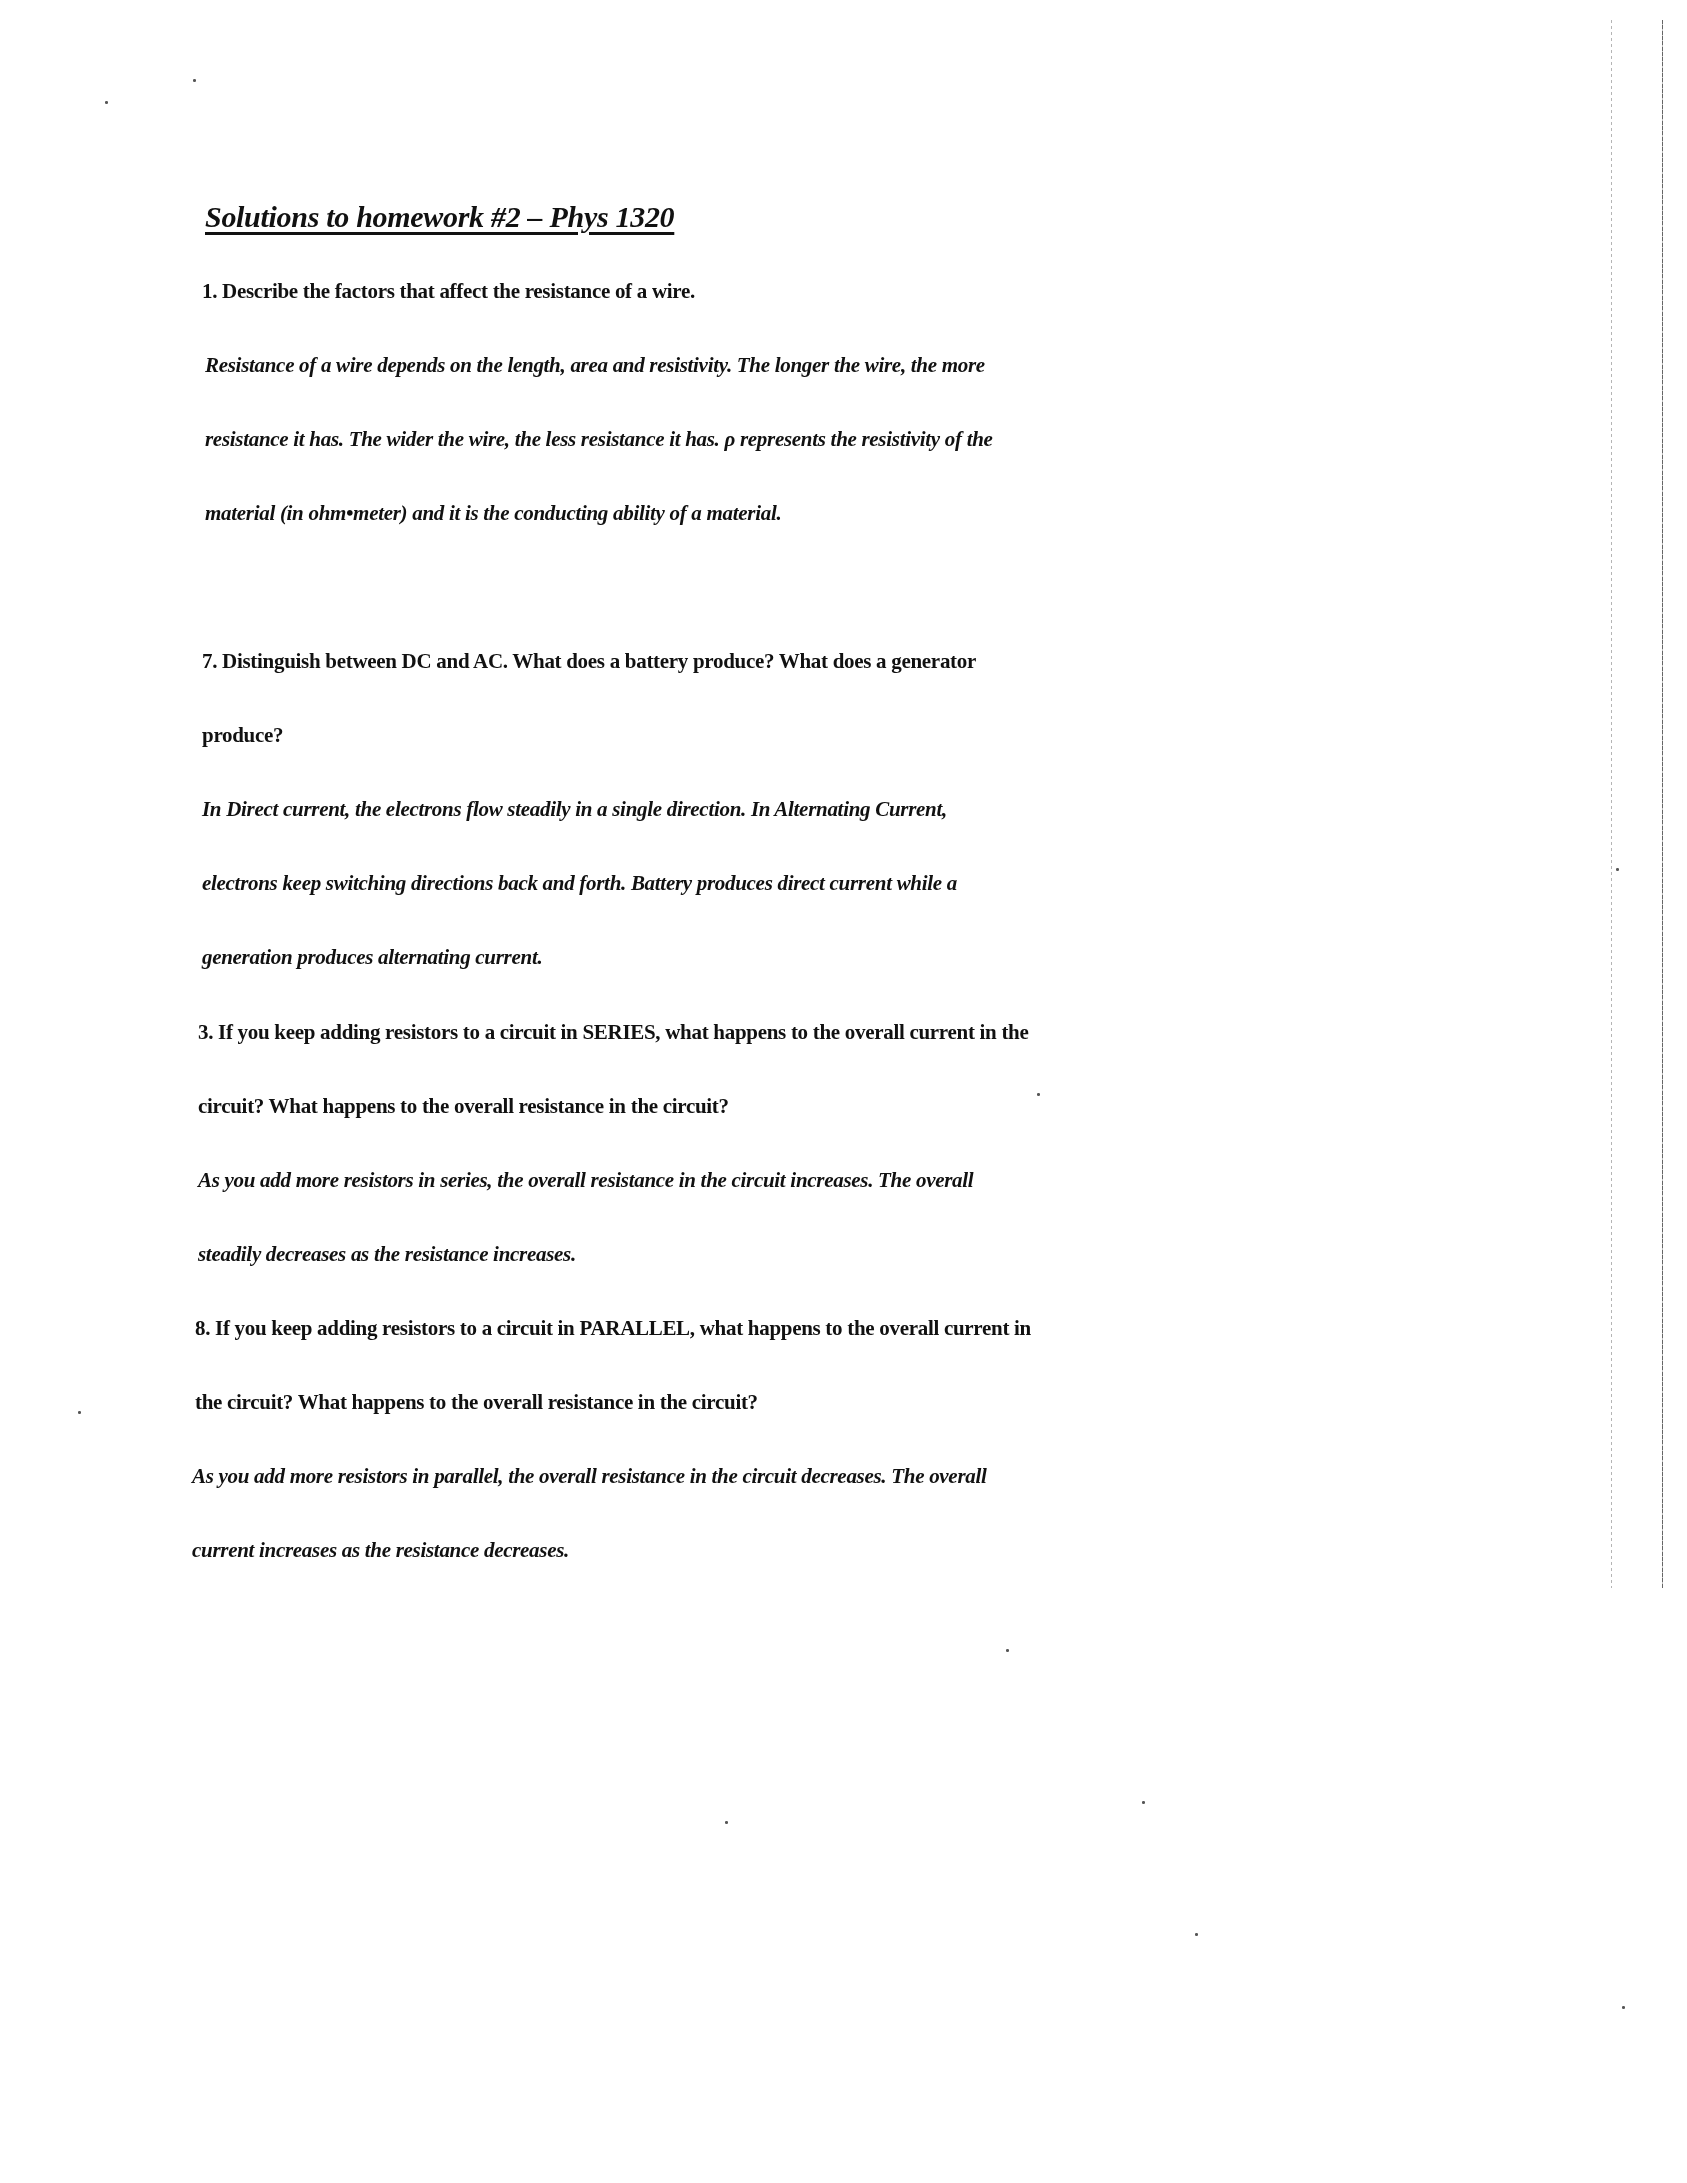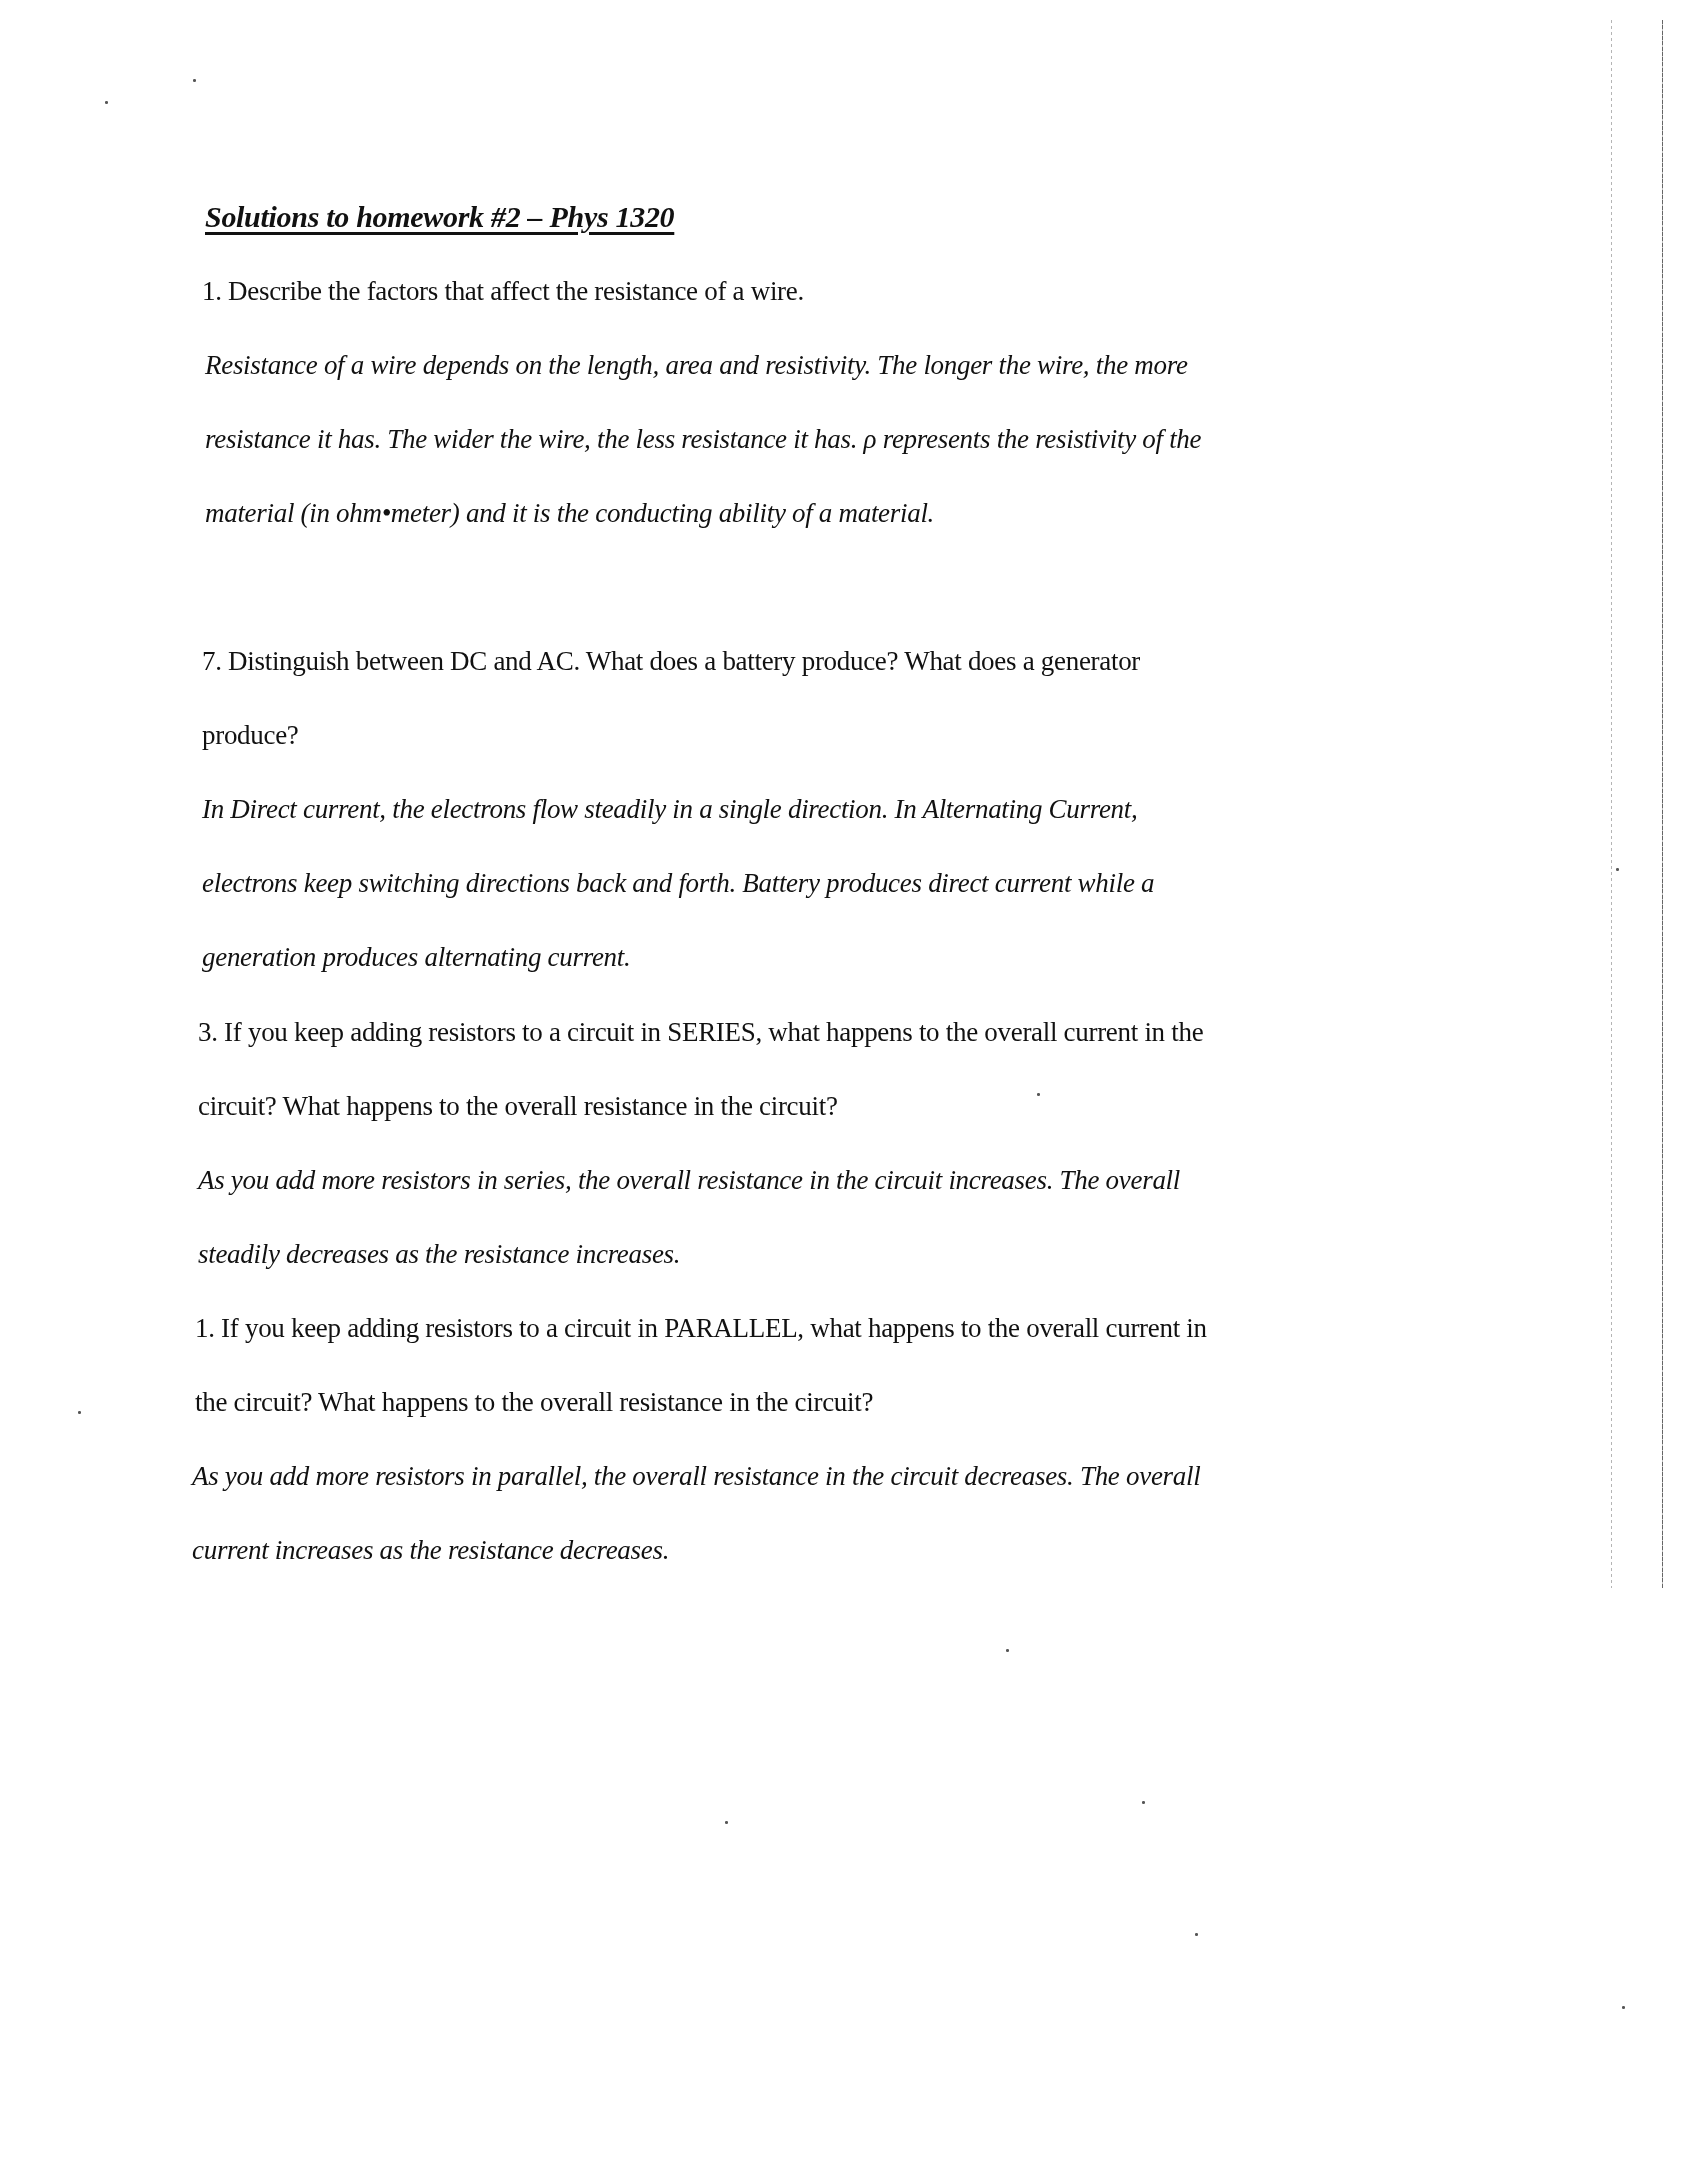--- a/index.html
+++ b/index.html
@@ -2,22 +2,23 @@
 <html style="font-size:10.6px"><head>
 <meta charset="utf-8">
 <style>
   html, body { margin: 0; padding: 0; background: #ffffff; }
   body { width: 1687px; height: 2183px; position: relative; overflow: hidden; }
   .page {
     position: absolute; left: 0; top: 0; width: 1687px; height: 1628px; background: #ffffff;
     font-family: "Liberation Serif", "DejaVu Serif", serif; color: #111111;
   }
   .line {
-    position: absolute; white-space: nowrap; font-size: 27px; line-height: 37px;
+    position: absolute; white-space: nowrap; font-size: 21px; line-height: 37px;
     letter-spacing: -0.3px;
+    font-weight: bold;
   }
   .q { font-style: normal; }
   .a { font-style: italic; }
   .title {
     font-weight: bold; font-style: italic; text-decoration: underline;
     text-decoration-thickness: 2.6px; text-underline-offset: 5.3px;
   }
   .edge-line {
     position: absolute; top: 20px; bottom: 40px; width: 1.3px;
     background: repeating-linear-gradient(to bottom, #777 0 2.6px, transparent 2.6px 6px);
@@ -45,21 +46,21 @@
   <div class="line q" style="left:202px; top:717px;">produce?</div>
   <div class="line a" style="left:202px; top:791px;">In Direct current, the electrons flow steadily in a single direction.  In Alternating Current,</div>
   <div class="line a" style="left:202px; top:865px;">electrons keep switching directions back and forth. Battery produces direct current while a</div>
   <div class="line a" style="left:202px; top:939px;">generation produces alternating current.</div>
 
   <div class="line q" style="left:198px; top:1014px;">3. If you keep adding resistors to a circuit in SERIES, what happens to the overall current in the</div>
   <div class="line q" style="left:198px; top:1088px;">circuit? What happens to the overall resistance in the circuit?</div>
   <div class="line a" style="left:198px; top:1162px;">As you add more resistors in series, the overall resistance in the circuit increases.  The overall</div>
   <div class="line a" style="left:198px; top:1236px;">steadily decreases as the resistance increases.</div>
 
-  <div class="line q" style="left:195px; top:1310px;">1. If you keep adding resistors to a circuit in PARALLEL, what happens to the overall current in</div>
+  <div class="line q" style="left:195px; top:1310px;">8. If you keep adding resistors to a circuit in PARALLEL, what happens to the overall current in</div>
   <div class="line q" style="left:195px; top:1384px;">the circuit? What happens to the overall resistance in the circuit?</div>
   <div class="line a" style="left:192px; top:1458px;">As you add more resistors in parallel, the overall resistance in the circuit decreases.  The overall</div>
   <div class="line a" style="left:192px; top:1532px;">current increases as the resistance decreases.</div>
 
   <div class="speck" style="left:193px; top:79px;"></div>
   <div class="speck" style="left:105px; top:101px;"></div>
   <div class="speck" style="left:1037px; top:1093px;"></div>
   <div class="speck" style="left:1006px; top:1649px;"></div>
   <div class="speck" style="left:725px; top:1821px;"></div>
   <div class="speck" style="left:1142px; top:1801px;"></div>

